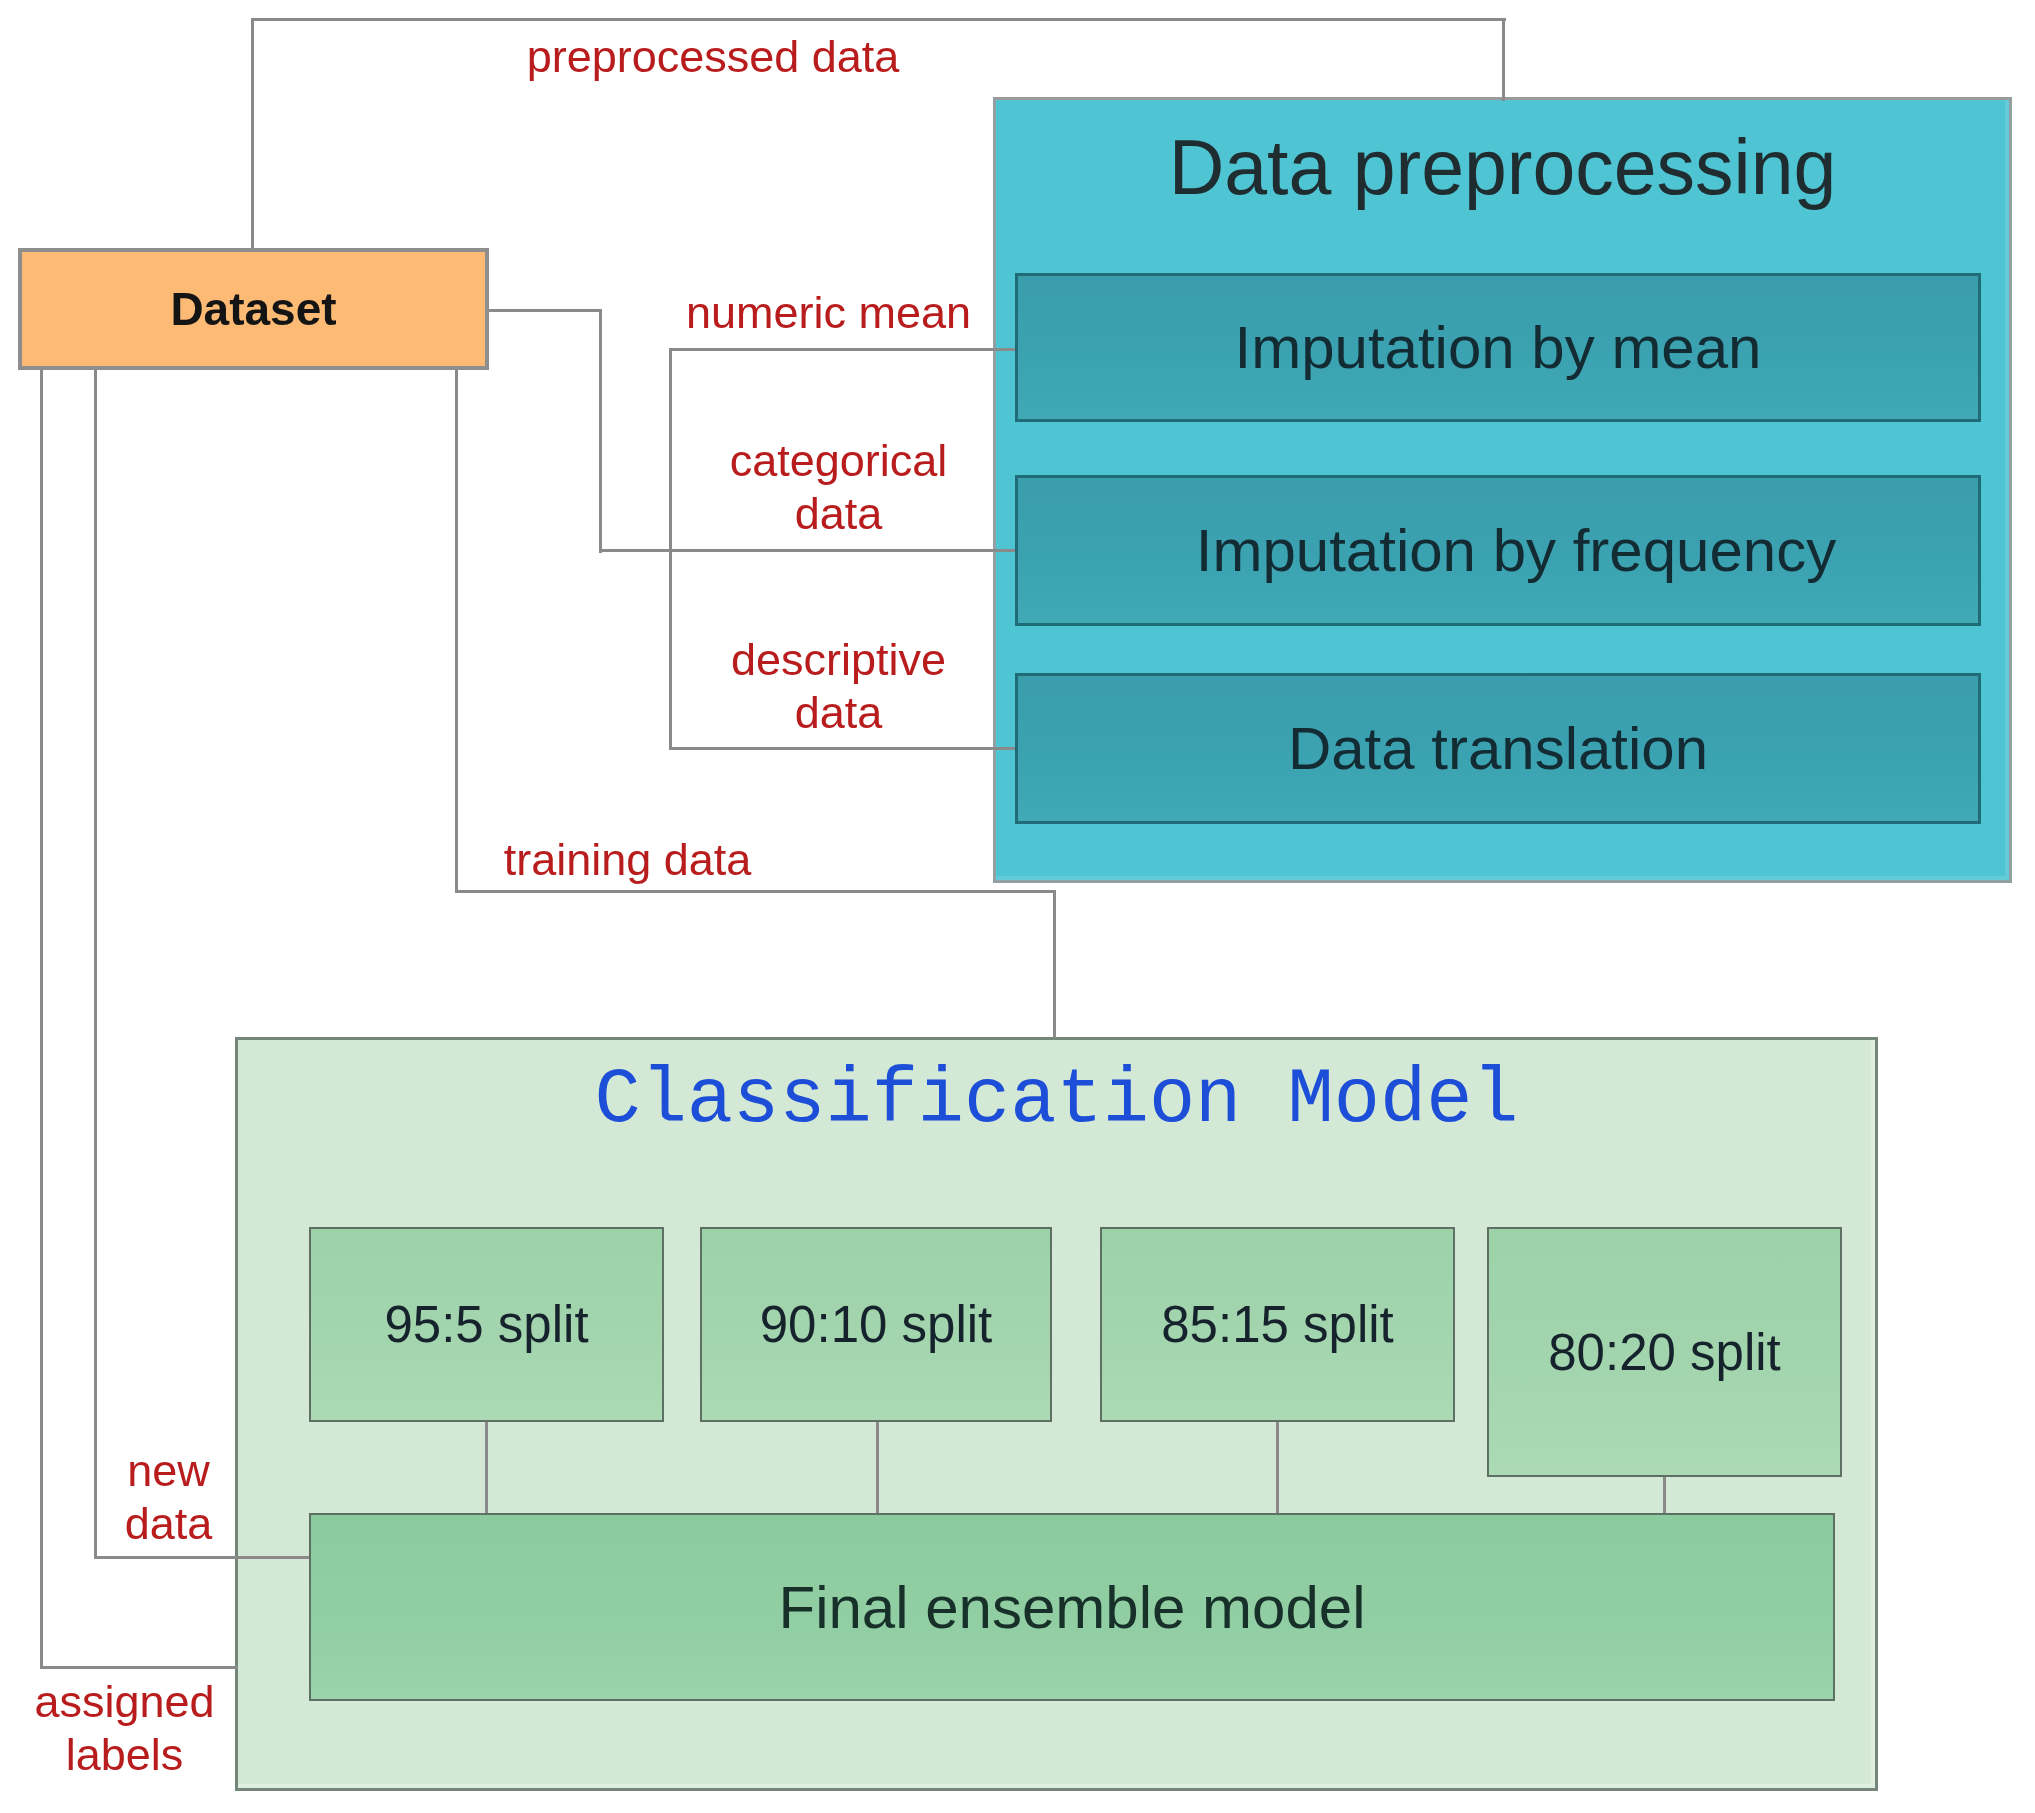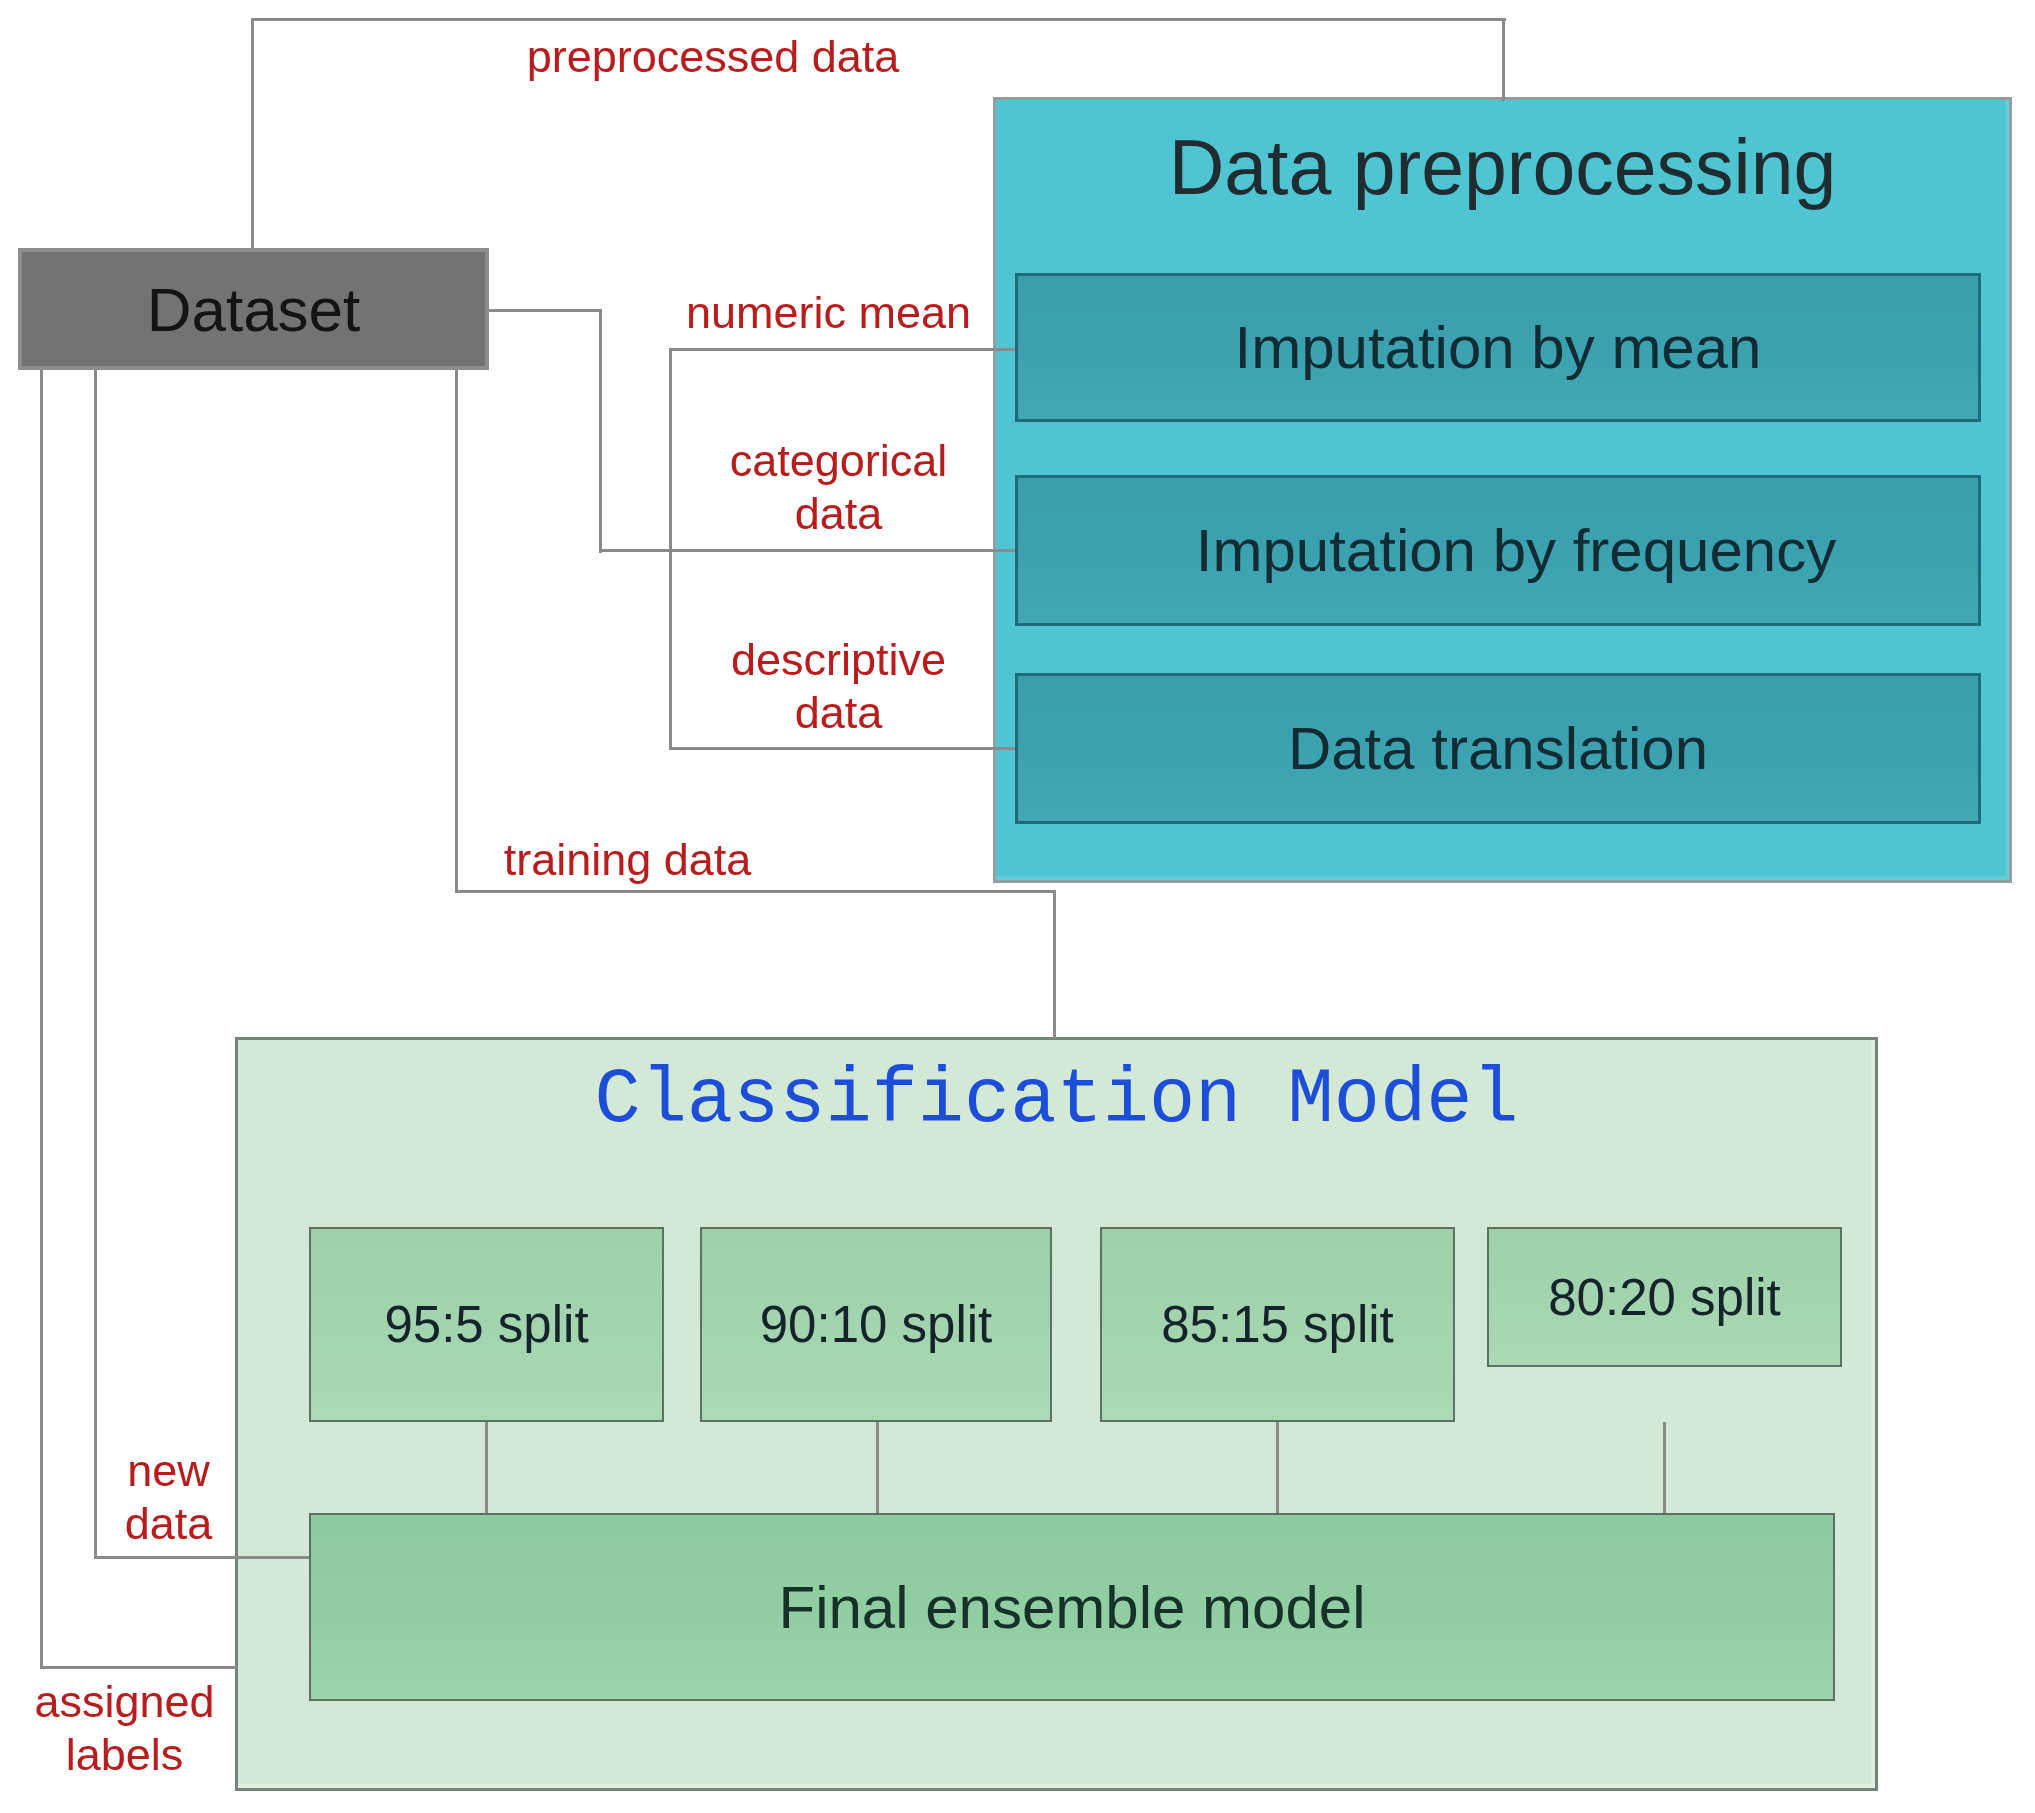--- a/index.html
+++ b/index.html
@@ -42,24 +42,25 @@
   .node {
     position: absolute;
     box-sizing: border-box;
     display: flex;
     align-items: center;
     justify-content: center;
     text-align: center;
     z-index: 3;
   }
   .dataset-box {
-    background: #737373;
+    background: #fdba74;
     border: 4.5px solid #8e8e8e;
-    font-size: 62px;
+    font-size: 46px;
     color: #141414;
+    font-weight: bold;
   }
   .teal-item {
     background: linear-gradient(180deg, #3a9dab 0%, #3ba2b1 55%, #41a9b5 100%);
     border: 3.2px solid #1f6b77;
     font-size: 60px;
     color: #132c33;
   }
   .green-item {
     background: linear-gradient(180deg, #9dd2a9 0%, #a3d5ae 60%, #abdab4 100%);
     border: 2.6px solid #5e6f63;
@@ -145,21 +146,21 @@
   <div class="node teal-item" style="left:1015px; top:475px; width:966px; height:151px;padding-left:36px;">Imputation by frequency</div>
 
   <div class="node teal-item" style="left:1015px; top:673px; width:966px; height:151px;">Data translation</div>
 
   <div class="node green-item" style="left:309px; top:1227px; width:355px; height:195px;">95:5 split</div>
 
   <div class="node green-item" style="left:700px; top:1227px; width:352px; height:195px;">90:10 split</div>
 
   <div class="node green-item" style="left:1100px; top:1227px; width:355px; height:195px;">85:15 split</div>
 
-  <div class="node green-item" style="left:1487px; top:1227px; width:355px; height:140px;">80:20 split</div>
+  <div class="node green-item" style="left:1487px; top:1227px; width:355px; height:250px;">80:20 split</div>
 
   <div class="node ensemble-box" style="left:309px; top:1513px; width:1526px; height:188px;">Final ensemble model</div>
 
   <div class="edge-label" style="left:453px; top:30px; width:520px;">preprocessed data</div>
 
   <div class="edge-label" style="left:666px; top:286px; width:325px;">numeric mean</div>
 
   <div class="edge-label" style="left:676px; top:434px; width:325px;">categorical
 data</div>
 

